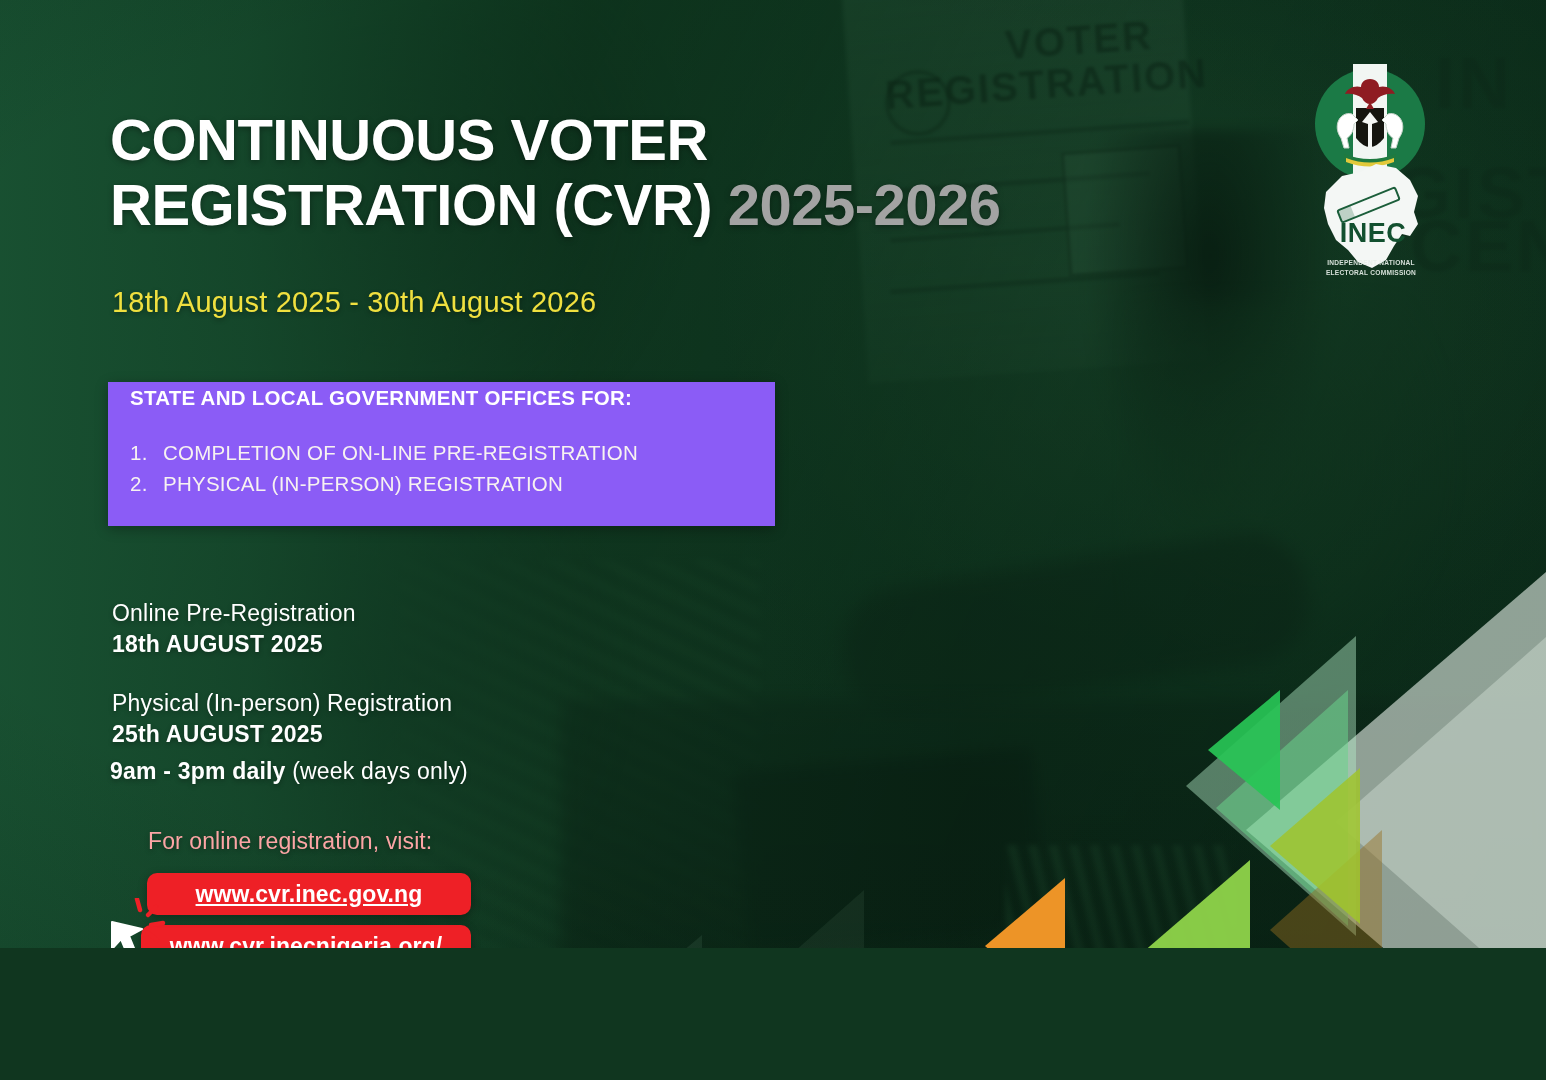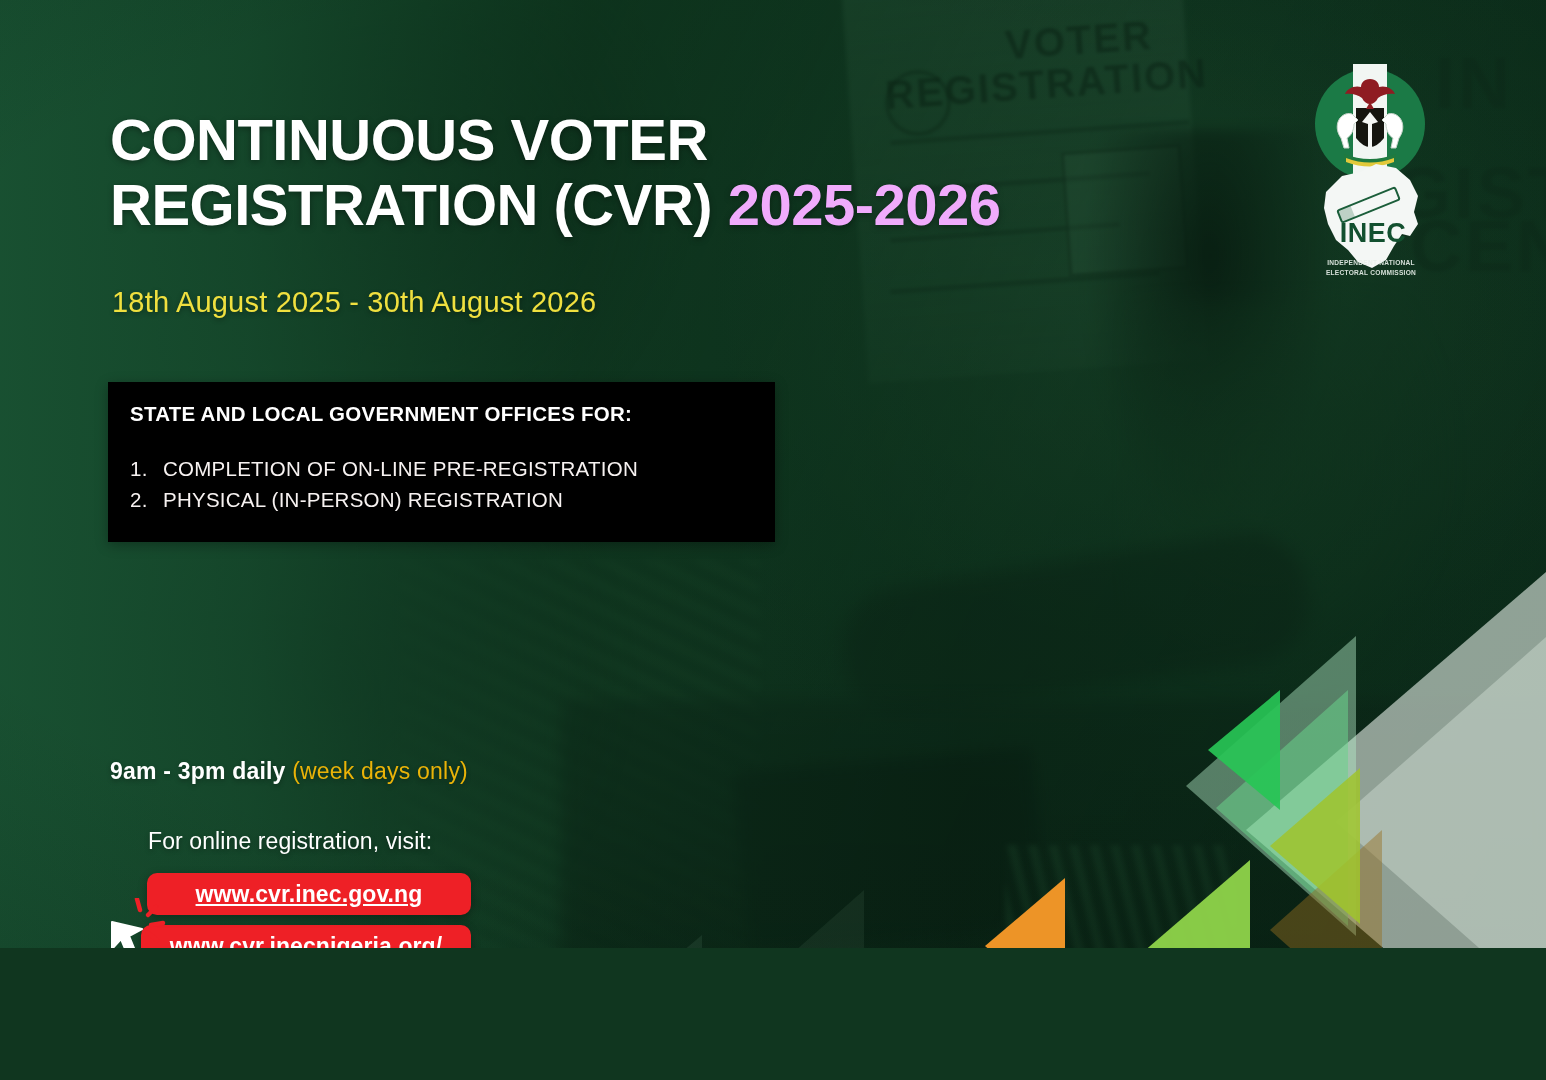--- a/index.html
+++ b/index.html
@@ -230,36 +230,36 @@
     position:absolute; left:110px; top:108px;
     width:1120px;
     color:#ffffff;
     font-size:58px;
     font-weight:900;
     line-height:1.12;
     letter-spacing:-0.5px;
     text-transform:uppercase;
     text-shadow:0 2px 6px rgba(0,0,0,.35);
   }
-  .title .yr { color:#f0abfc;margin-top:16px; }
+  .title .yr { color:#a3a3a3;margin-top:16px; }
 
   .subtitle {
     position:absolute; left:112px; top:286px;
     color:#f0e03f;
     font-size:29px;
     font-weight:400;
     letter-spacing:.2px;
     text-shadow:0 2px 5px rgba(0,0,0,.35);
   }
 
   
   .red-panel {
     position:absolute; left:108px; top:382px;
-    width:667px; padding:20px 22px 26px 22px;
-    background:#000000;
+    width:667px; padding:4px 22px 26px 22px;
+    background:#8b5cf6;
     box-shadow:0 3px 12px rgba(0,0,0,.30);
   }
   .red-panel .rp-head {
     color:#ffffff; font-size:20.5px; font-weight:900;
     letter-spacing:.25px; text-transform:uppercase;
   }
   .red-panel ol { list-style:none; margin-top:28px; }
   .red-panel li {
     color:#f7f2f1; font-size:20.5px; font-weight:400;
     letter-spacing:.25px; text-transform:uppercase;
@@ -274,25 +274,25 @@
   .sched .lbl { font-size:23px; font-weight:400; letter-spacing:.2px; line-height:1.35;
                 text-shadow:0 2px 5px rgba(0,0,0,.30); }
   .sched .val { font-size:23px; font-weight:800; letter-spacing:.2px; line-height:1.35;
                 text-shadow:0 2px 5px rgba(0,0,0,.30); }
 
   .hours {
     position:absolute; left:110px; top:758px;
     font-size:23px; font-weight:800; color:#ffffff; letter-spacing:.2px;
     text-shadow:0 2px 5px rgba(0,0,0,.30);
   }
-  .hours .note { color:#eab308; font-weight:500; }
+  .hours .note { color:#ffffff; font-weight:500; }
 
   .visit {
     position:absolute; left:148px; top:828px;
-    font-size:23px; font-weight:500; color:#ffffff; letter-spacing:.1px;
+    font-size:23px; font-weight:500; color:#fca5a5; letter-spacing:.1px;
     text-shadow:0 2px 5px rgba(0,0,0,.30);
   }
 
   .pill {
     position:absolute;
     background:#ee2026;
     color:#ffffff;
     border-radius:10px;
     font-size:23px; font-weight:700; letter-spacing:.1px;
     display:flex; align-items:center; justify-content:center;
@@ -386,20 +386,30 @@
           <span class="num">1.</span>
           <span>COMPLETION OF ON-LINE PRE-REGISTRATION</span>
         </li>
         <li>
           <span class="num">2.</span>
           <span>PHYSICAL (IN-PERSON) REGISTRATION</span>
         </li>
       </ol>
     </div>
 
+    <div class="sched">
+      <div class="grp">
+        <div class="lbl">Online Pre-Registration</div>
+        <div class="val">18th AUGUST 2025</div>
+      </div>
+      <div class="grp">
+        <div class="lbl">Physical (In-person) Registration</div>
+        <div class="val">25th AUGUST 2025</div>
+      </div>
+    </div>
 
     <div class="hours">
       <span>9am - 3pm daily</span>
       <span class="note">(week days only)</span>
     </div>
 
     <div class="visit">For online registration, visit:</div>
 
     <a class="pill pill-2" href="#">www.cvr.inecnigeria.org/</a>
     <a class="pill pill-1" href="#">www.cvr.inec.gov.ng</a>

